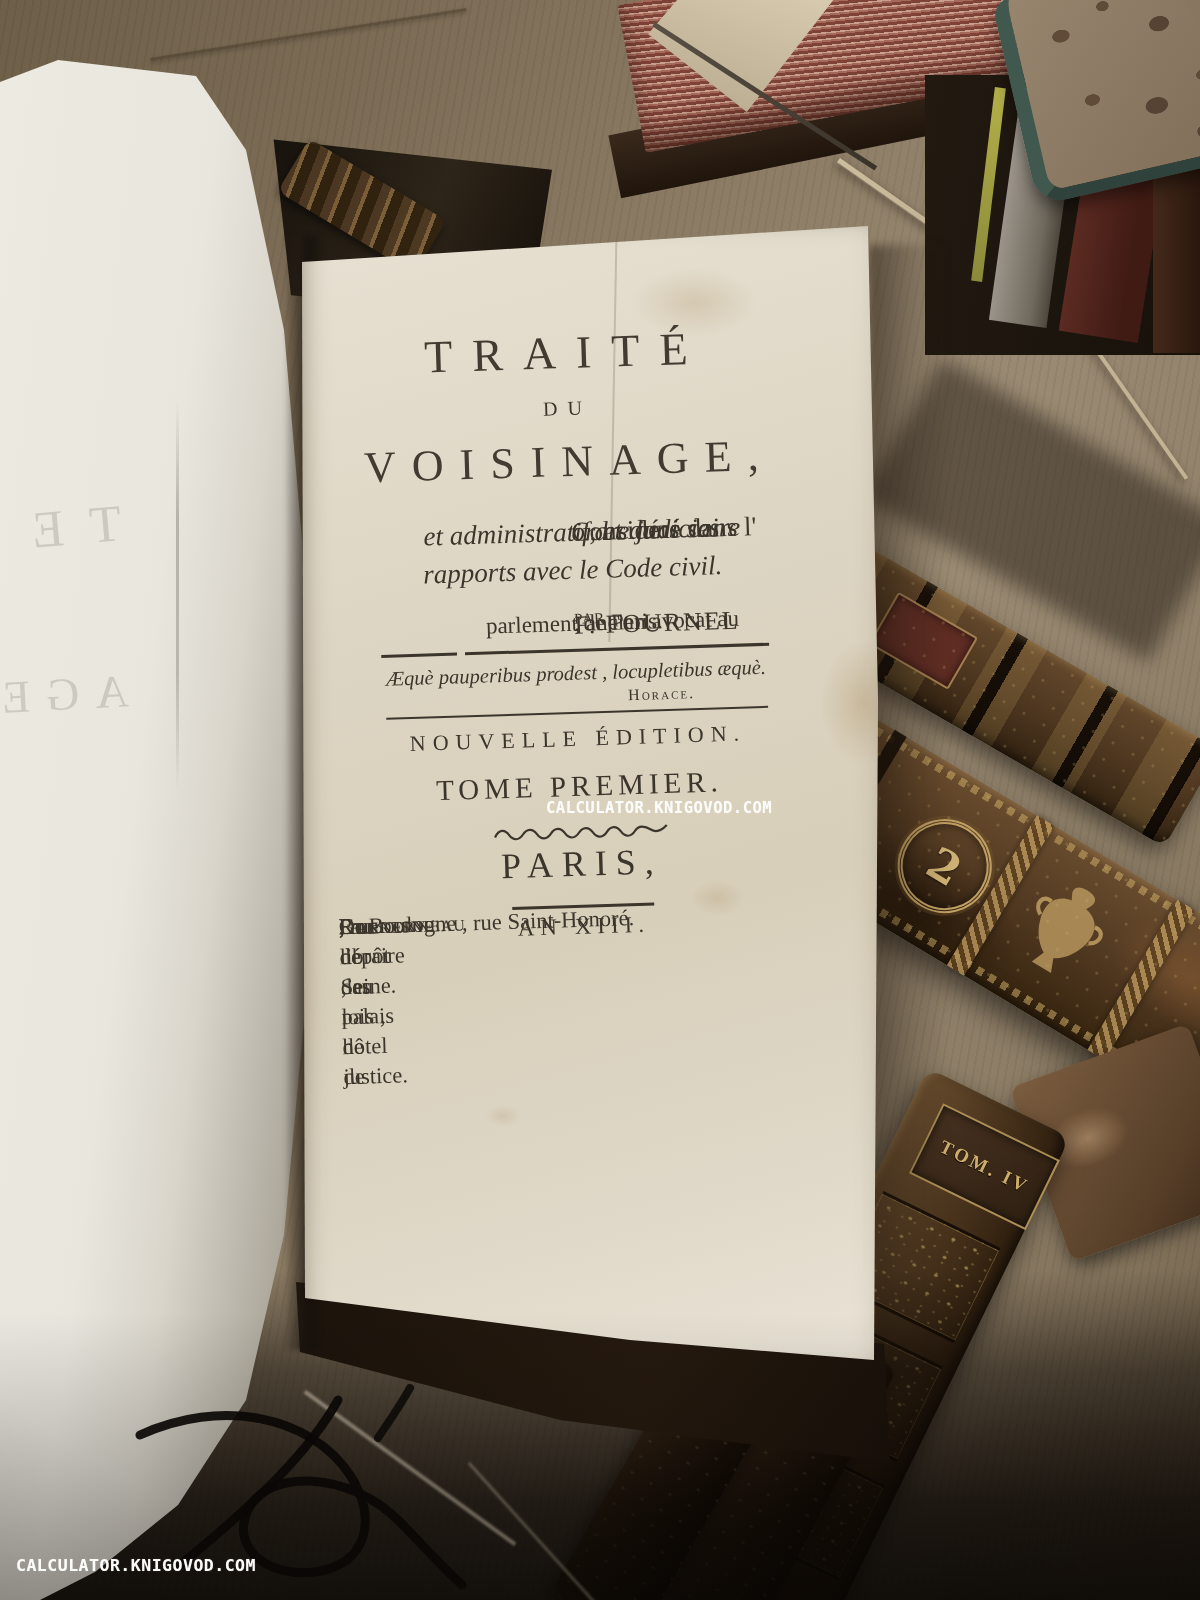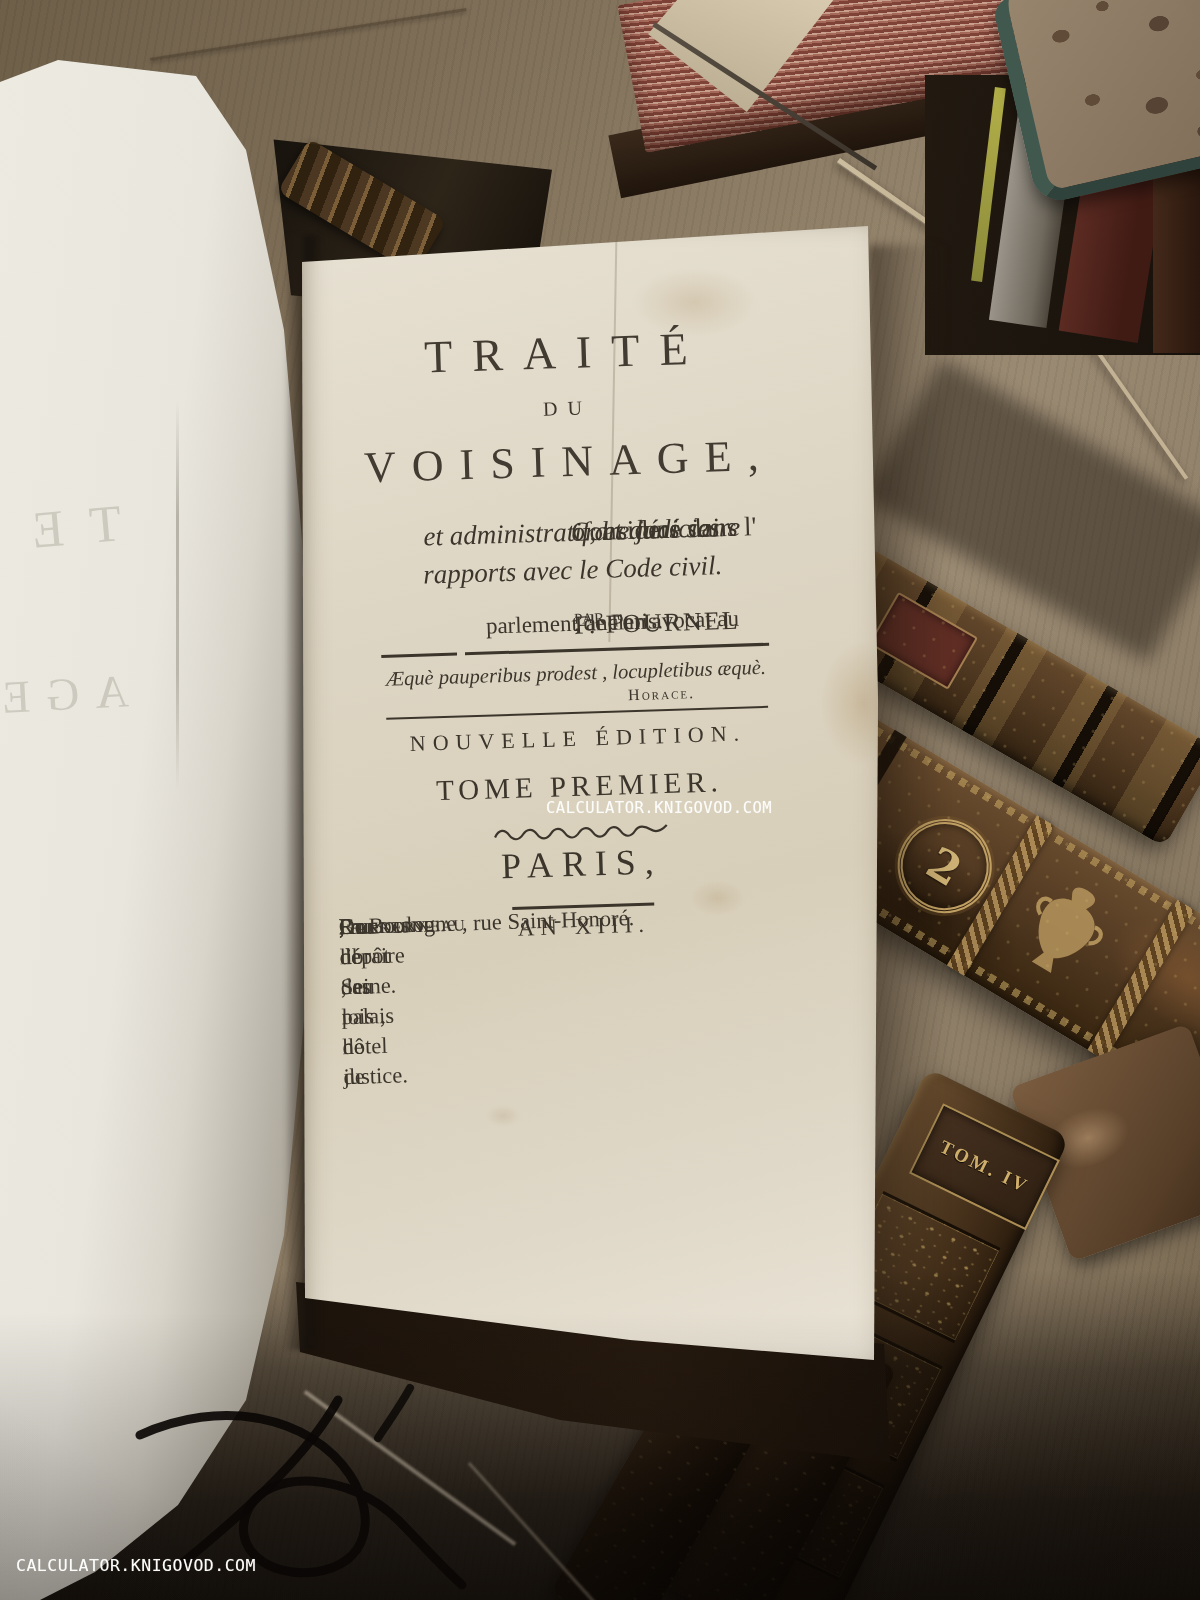--- a/index.html
+++ b/index.html
@@ -208,21 +208,21 @@
   .pub.ind { padding-left:30px; }
   .rule3 { width:142px; margin-top:4px; height:3px; }
   .year { margin-top:6px; font-size:23px; letter-spacing:6px; }
 
   
   .wire { left:110px; top:1380px; width:400px; height:220px; }
   .vignette { inset:0; pointer-events:none;
     background:
       linear-gradient(0deg, rgba(8,5,3,.35), transparent 18%),
       radial-gradient(130% 110% at 42% 38%, rgba(0,0,0,0) 55%, rgba(15,10,5,.28) 85%, rgba(10,6,3,.5) 100%); }
-  .wm { font-family:"DejaVu Sans Mono",monospace; font-weight:normal; font-size:15.5px;
+  .wm { font-family:"DejaVu Sans Mono",monospace; font-weight:bold; font-size:15.5px;
     letter-spacing:.5px; color:var(--watermark,#fcfcfa); white-space:nowrap;
     text-shadow:0 0 1px rgba(255,255,255,.4);text-align:right; }
   .wm-center { left:546px; top:799px; }
   .wm-bl { left:16px; top:1556px; font-size:16.5px; }
 </style>
 </head>
 <body>
 
 <div class="scene">
 

